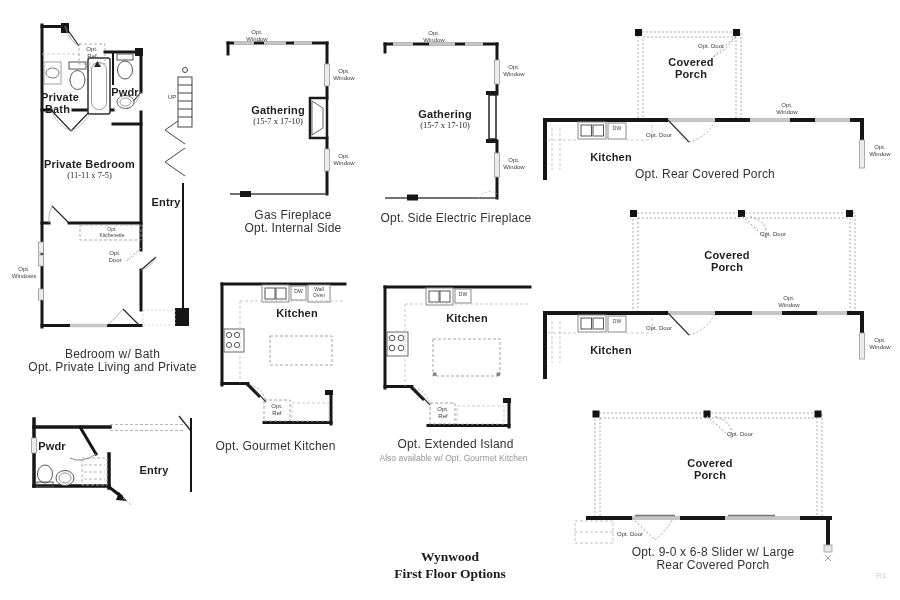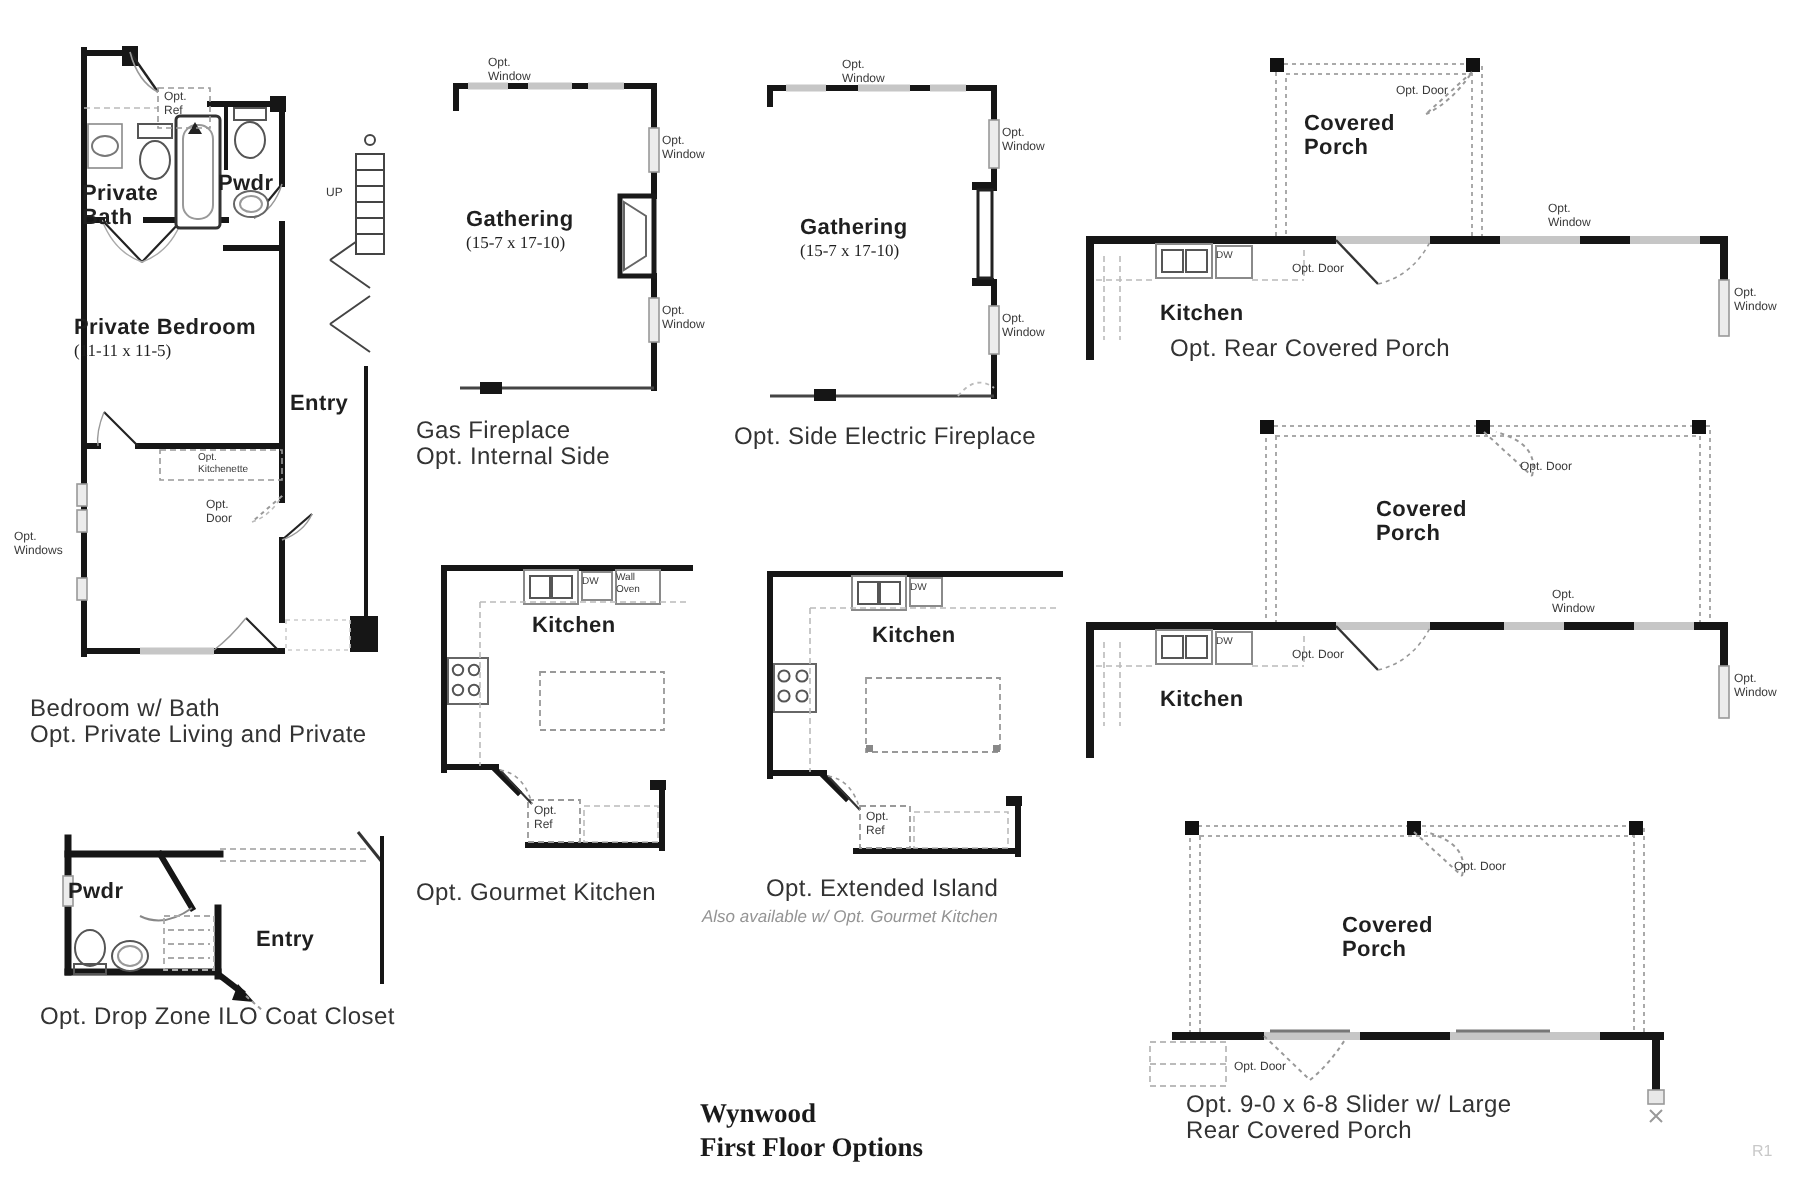--- a/index.html
+++ b/index.html
@@ -1,26 +1,26 @@
 <!DOCTYPE html>
 <html><head>
 <meta charset="utf-8">
 <style>
   * { margin:0; padding:0; box-sizing:border-box; }
   html,body { width:900px; height:600px; background:#fff; }
   body { font-family:"Liberation Sans", sans-serif; position:relative; overflow:hidden; color:#1b1b1b; }
   .plan { position:absolute; }
   .plan svg { position:absolute; left:0; top:0; overflow:visible; }
-  .lbl { position:absolute; line-height:1.12; color:#1f1f1f; }
+  .lbl { position:absolute; text-align:center; line-height:1.12; color:#1f1f1f; }
   .room { font-weight:bold; font-size:11px; letter-spacing:.2px; }
   .dims { font-size:8.5px; margin-top:1px;font-family:Liberation Serif, serif; }
   .tiny { font-size:6px; line-height:1.15; color:#3a3a3a; }
   .tiny5 { font-size:5px; line-height:1.1; color:#3a3a3a; }
   .cap { font-size:12px; color:#333; letter-spacing:.2px; }
-  .sub { font-size:8.5px; color:#949494;font-style:italic; }
+  .sub { font-size:8.5px; color:#949494; }
   .title { font-weight:bold; font-size:13.5px; color:#1a1a1a; line-height:1.25;font-family:Liberation Serif, serif; }
   .mark { position:absolute; font-size:8px; color:#c9c9c9; }
 </style>
 </head>
 <body>
 
 <div class="plan" style="left:25px;top:12px;width:195px;height:365px">
   <svg width="195" height="330" viewBox="0 0 195 330">
     <g stroke="#161616" stroke-width="3" fill="none" stroke-linecap="square">
       <path d="M17,13 V315"></path>
@@ -85,21 +85,21 @@
       <rect x="153" y="65" width="14" height="50" fill="#fff"></rect>
       <path d="M153,73 H167 M153,81 H167 M153,89 H167 M153,97 H167 M153,105 H167"></path>
       <circle cx="160" cy="58" r="2.5"></circle>
     </g>
   </svg>
   <div class="lbl tiny" style="left:57px;top:34px;width:20px">Opt. Ref</div>
   <div class="lbl room" style="left:16px;top:79px;width:33px">Private Bath</div>
   <div class="lbl room" style="left:84px;top:74px;width:32px">Pwdr</div>
   <div class="lbl" style="left:12px;top:146px;width:105px">
     <div class="room">Private Bedroom</div>
-    <div class="dims">(11-11 x 11-5)</div>
+    <div class="dims">(11-11 x 7-5)</div>
   </div>
   <div class="lbl tiny" style="left:138px;top:82px;width:18px">UP</div>
   <div class="lbl room" style="left:120px;top:184px;width:42px">Entry</div>
   <div class="lbl tiny5" style="left:74px;top:215px;width:26px">Opt. Kitchenette</div>
   <div class="lbl tiny" style="left:78px;top:238px;width:24px">Opt. Door</div>
   <div class="lbl tiny" style="left:-18px;top:254px;width:34px">Opt. Windows</div>
   <div class="lbl cap" style="left:-10px;top:336px;width:195px">
     <div>Bedroom w/ Bath</div>
     <div>Opt. Private Living and Private</div>
   </div>
@@ -376,21 +376,20 @@
       <path d="M56,53 H77 M56,60 H77 M56,67 H77"></path>
     </g>
     <g>
       <path d="M81,75 L94,85" stroke="#161616" stroke-width="3" fill="none"></path>
       <polygon points="91,80 99,89 88,88" fill="#161616"></polygon>
       <path d="M95,86 L103,93" stroke="#999" stroke-width="1" stroke-dasharray="2,2" fill="none"></path>
     </g>
   </svg>
   <div class="lbl room" style="left:6px;top:28px;width:36px">Pwdr</div>
   <div class="lbl room" style="left:100px;top:52px;width:52px">Entry</div>
-  <div class="lbl cap" style="left:-8px;top:90px;width:185px">Opt. Drop Zone ILO Coat Closet</div>
 </div>
 
 <div class="plan" style="left:575px;top:405px;width:315px;height:175px">
   <svg width="315" height="160" viewBox="0 0 315 160">
     <g fill="none" stroke="#aaa" stroke-width="1" stroke-dasharray="2,2">
       <rect x="20" y="8" width="227" height="105"></rect>
       <rect x="25" y="13" width="217" height="100"></rect>
     </g>
     <rect x="17.5" y="5.5" width="7" height="7" fill="#111"></rect>
     <rect x="128.5" y="5.5" width="7" height="7" fill="#111"></rect>

